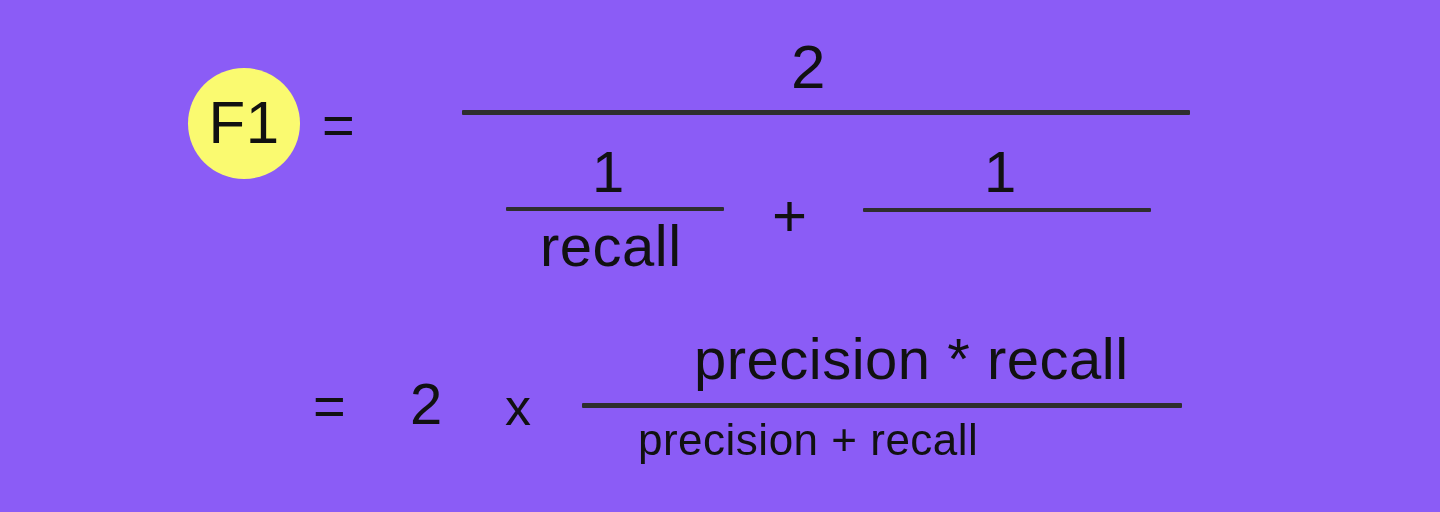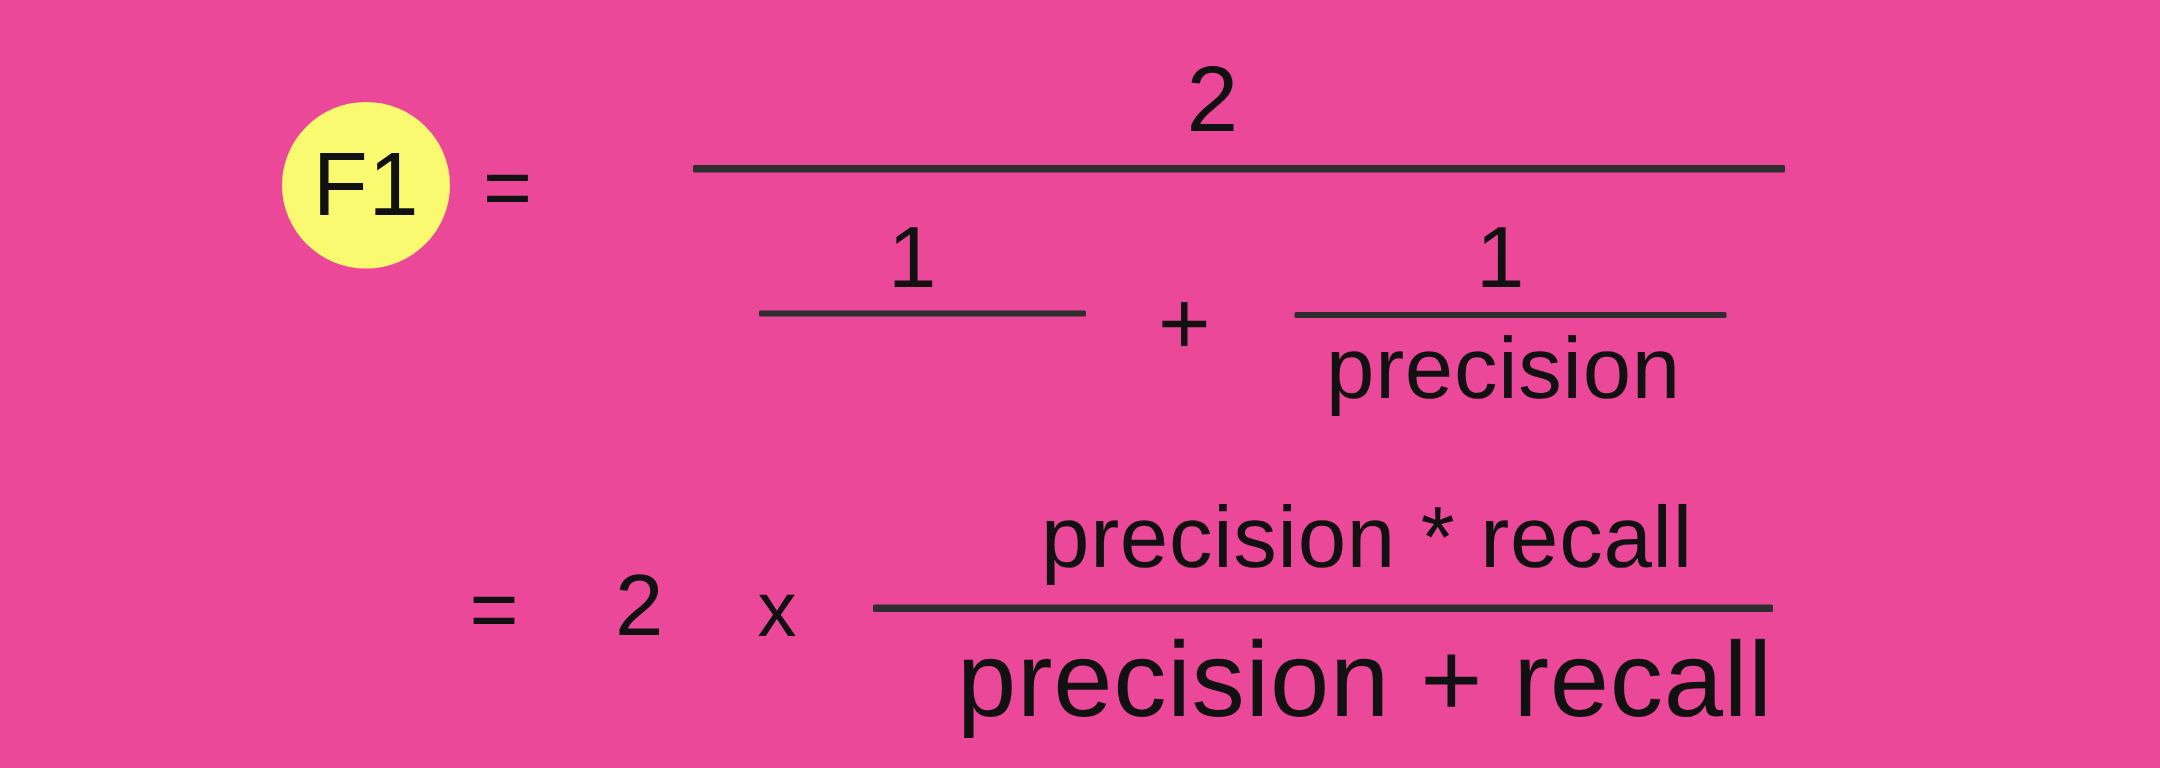--- a/index.html
+++ b/index.html
@@ -145,46 +145,46 @@
   }
   #frac2-bar {
     left: 582px;
     top: 403px;
     width: 600px;
     height: 5px;
   }
   #frac2-den {
     left: 638px;
     top: 418px;
-    font-size: 71px;
+    font-size: 44px;
   }
 </style>
 </head>
 <body>
 
-<div id="formula-canvas" style="background: #ec4899;">
+<div id="formula-canvas" style="background: #8b5cf6;">
 
   <div id="f1-badge" style="background:#fafa70;">
     <span id="f1-badge-label">F1</span>
   </div>
 
   <span class="tok" id="eq-1" style="color: rgb(17, 17, 17);">=</span>
 
   <span class="tok" id="numer-2" style="color: rgb(17, 17, 17);">2</span>
 
   <div class="bar" id="main-bar" style="background: rgb(46, 46, 46);"></div>
 
   <span class="tok" id="sub-a-num" style="color: rgb(17, 17, 17);">1</span>
   <div class="bar" id="sub-a-bar" style="background: rgb(46, 46, 46);"></div>
+  <span class="tok" id="sub-a-den" style="color: rgb(17, 17, 17);">recall</span>
 
   <span class="tok" id="plus-mid" style="color: rgb(17, 17, 17);">+</span>
 
   <span class="tok" id="sub-b-num" style="color: rgb(17, 17, 17);">1</span>
   <div class="bar" id="sub-b-bar" style="background: rgb(46, 46, 46);"></div>
-  <span class="tok" id="sub-b-den" style="color: rgb(17, 17, 17);">precision</span>
 
   <span class="tok" id="eq-2" style="color: rgb(17, 17, 17);">=</span>
 
   <span class="tok" id="factor-2" style="color: rgb(17, 17, 17);">2</span>
 
   <span class="tok" id="times-x" style="color: rgb(17, 17, 17);">x</span>
 
   <span class="tok" id="frac2-num" style="color: rgb(17, 17, 17); margin-left: 34px;">precision * recall</span>
 
   <div class="bar" id="frac2-bar" style="background: rgb(46, 46, 46);"></div>

